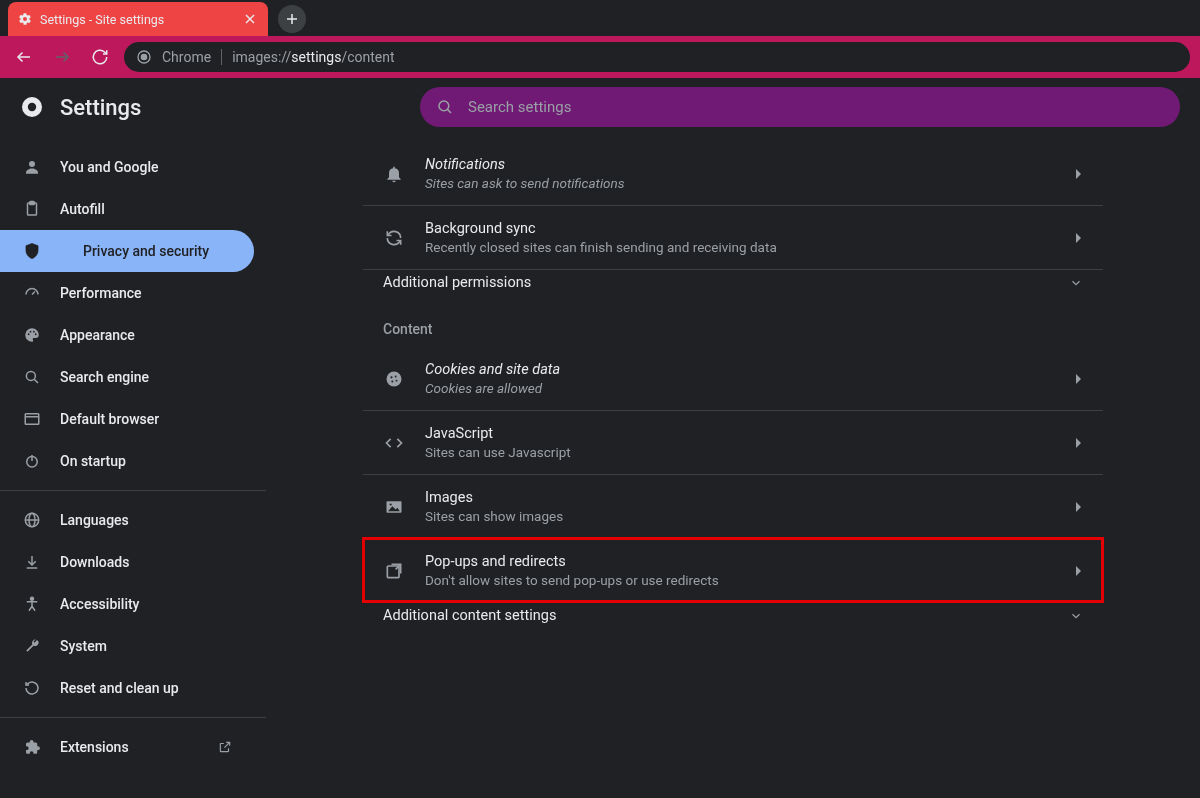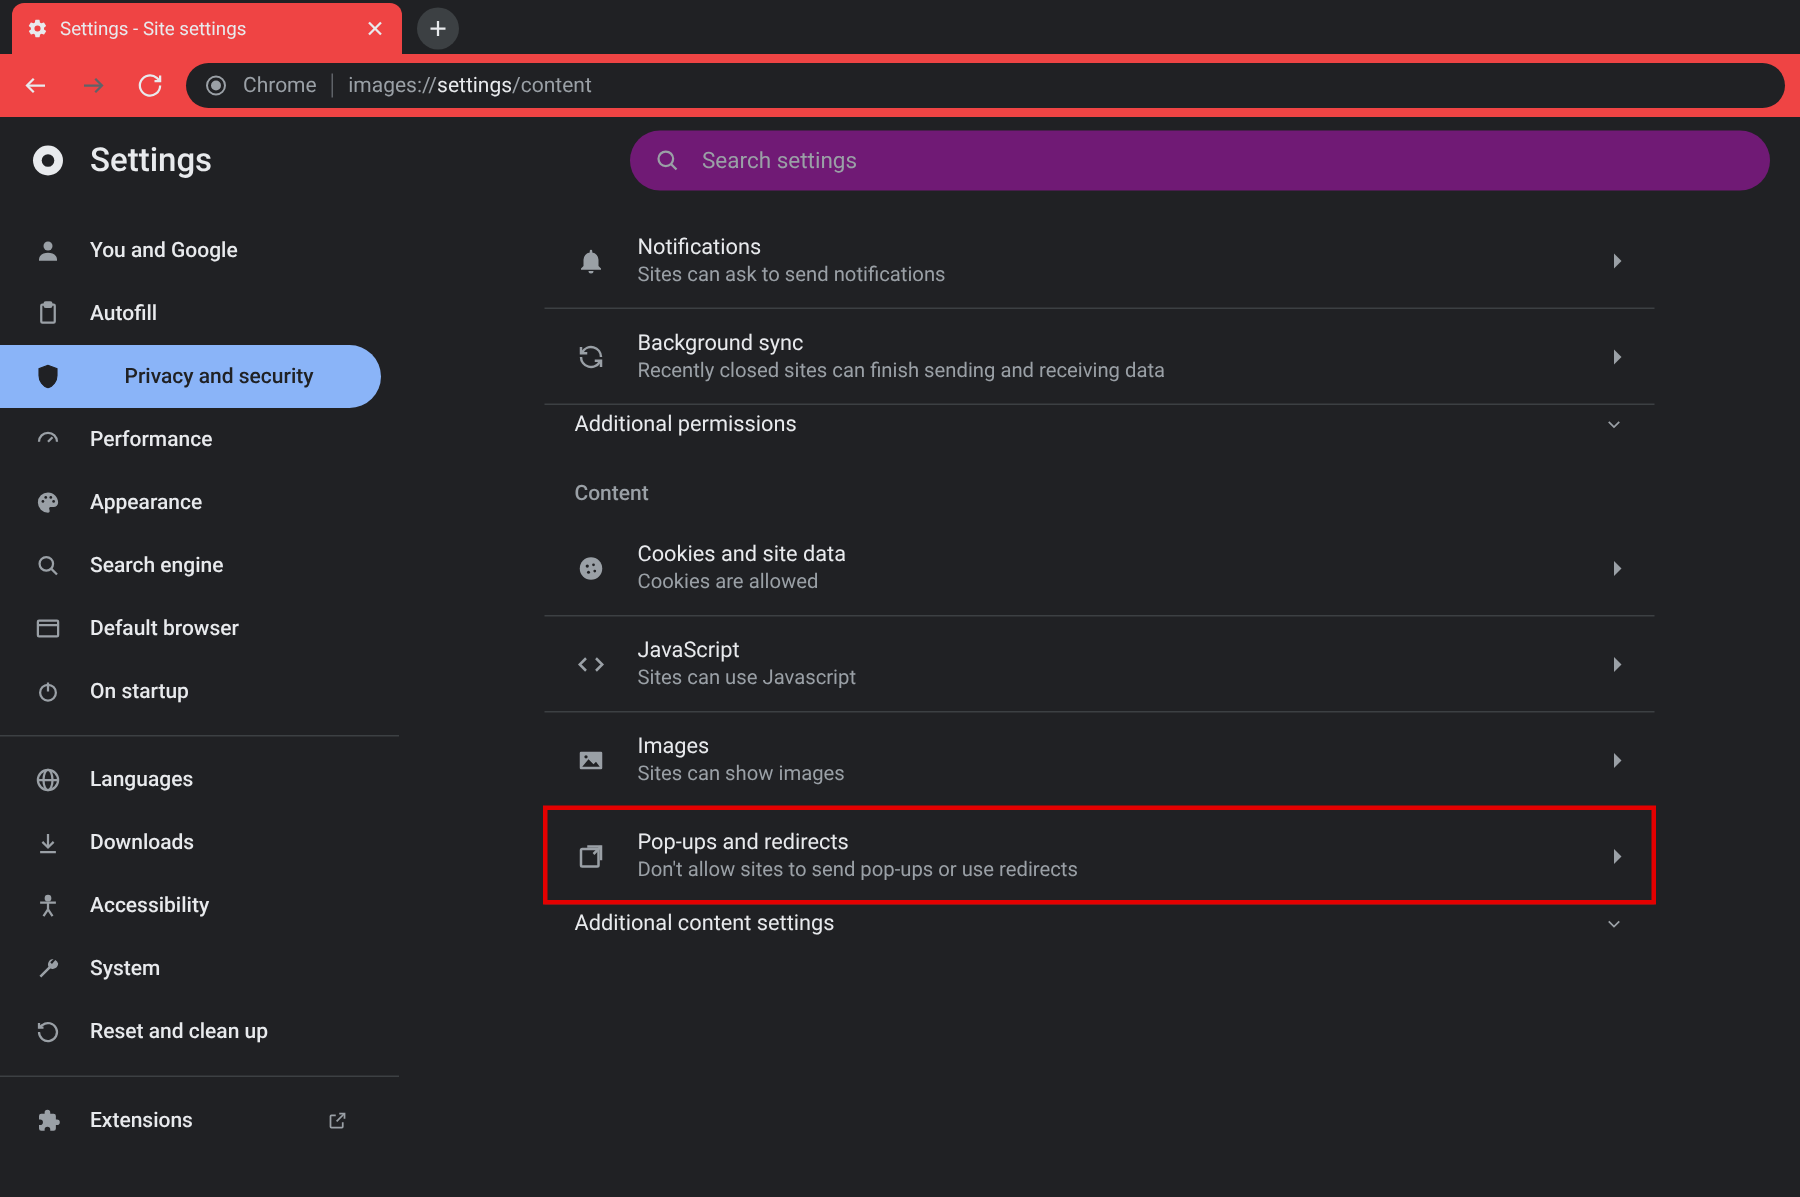--- a/index.html
+++ b/index.html
@@ -6,21 +6,21 @@
 body { font-family: "Segoe UI", Roboto, Arial, sans-serif; background: #202124; color: #e8eaed; width: 1200px; height: 798px; overflow: hidden; }
 svg { display: block; }
 
 
 .tab-strip { background: #202124; height: 36px; display: flex; align-items: flex-end; padding-left: 8px; }
 .tab { background: #ef4444; height: 34px; width: 260px; border-radius: 8px 8px 0 0; display: flex; align-items: center; padding: 0 10px; gap: 8px; font-size: 12.5px; color: #e8eaed; }
 .tab .close { margin-left: auto; width: 16px; height: 16px; display:flex; align-items:center; justify-content:center; color:#9aa0a6; border-radius:50%; }
 .new-tab { width: 28px; height: 28px; border-radius: 50%; background: #3c4043; margin-left: 10px; margin-bottom: 3px; display:flex; align-items:center; justify-content:center; color:#9aa0a6;}
 
 
-.toolbar { background: #ef4444; height: 42px; display: flex; align-items: center; padding: 0 10px; gap: 10px; }
+.toolbar { background: #be185d; height: 42px; display: flex; align-items: center; padding: 0 10px; gap: 10px; }
 .nav-btn { width: 28px; height: 28px; display:flex; align-items:center; justify-content:center; color:#9aa0a6; border-radius:50%; }
 .nav-btn.enabled { color:#e8eaed; }
 .omnibox { flex: 1; background: #202124; height: 30px; border-radius: 15px; display:flex; align-items:center; padding: 0 12px; gap:10px; color:#9aa0a6; font-size: 14px; }
 .omnibox .scheme-dim { color:#9aa0a6; }
 .omnibox .path-bright { color:#e8eaed; }
 .omnibox .path-dim { color:#9aa0a6; }
 .omnibox .divider { width:1px; height:16px; background:#5f6368; }
 
 
 .settings-area { height: calc(798px - 36px - 42px); display:flex; flex-direction:column; background:#202124; }
@@ -41,21 +41,21 @@
 .side-item.active svg { stroke:#202124; fill:#202124; }
 .side-divider { height:1px; background:#3c4043; margin: 8px 0; }
 .side-icon { width:20px; height:20px; display:flex; align-items:center; justify-content:center; color:#9aa0a6; }
 .side-item.active .side-icon { color:#202124; }
 .ext-arrow { color:#9aa0a6; }
 
 
 .content { flex:1; overflow-y:auto; padding: 6px 30px 20px 30px; }
 .panel { max-width: 740px; margin: 0 auto; }
 .row { display:flex; align-items:center; padding: 14px 20px; gap:20px; cursor:pointer; position:relative; border-top:1px solid #3c4043; }
-.row.first { border-top:none; }
+.row.first { border-top:none;font-style:italic; }
 .row-icon { width:22px; height:22px; display:flex; align-items:center; justify-content:center; color:#9aa0a6; }
 .row-text { flex:1; }
 .row-title { font-size:14.5px; color:#e8eaed; }
 .row-sub { font-size:13.5px; color:#9aa0a6; margin-top:2px; }
 .row-chev { color:#9aa0a6; }
 .section-title-row { padding: 4px 20px; display:flex; align-items:center; color:#e8eaed; font-size:14.5px; border-top:1px solid #3c4043;}
 .section-title-row .lbl { flex:1; }
 .section-label { color:#9aa0a6; font-size:14px; padding: 26px 20px 10px; font-weight:500; }
 .highlight { outline: 3px solid #e40000; outline-offset: -2px; }
 </style>

